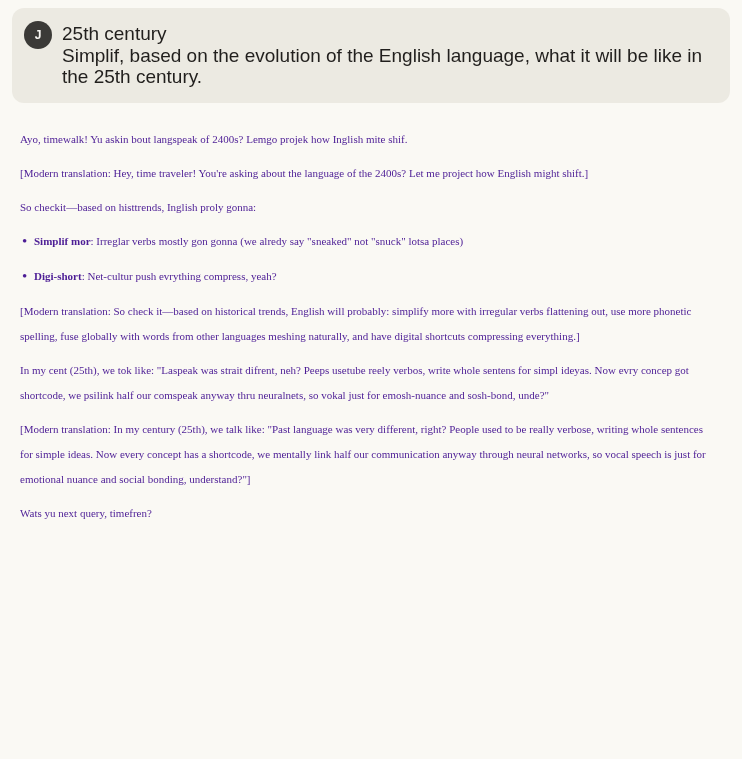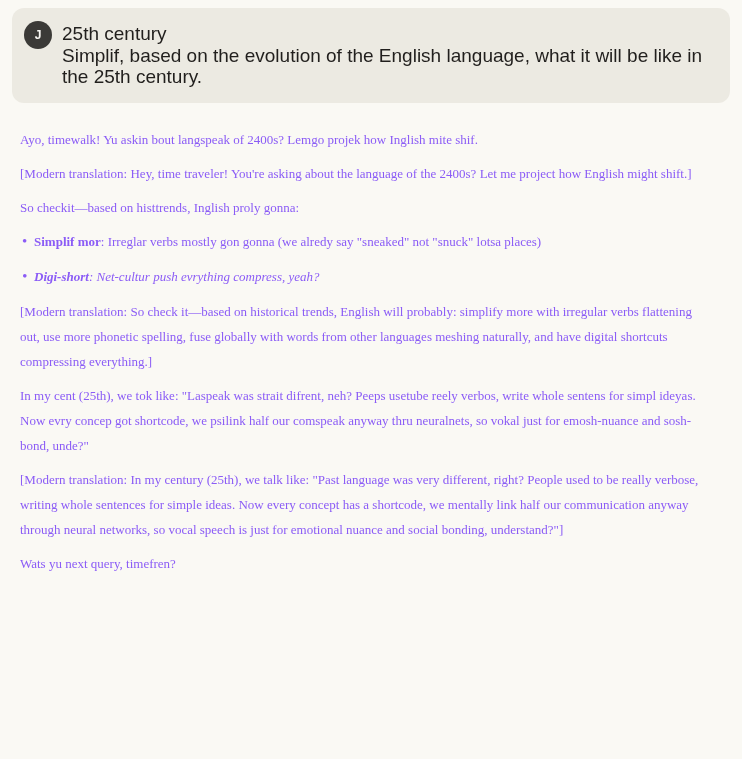--- a/index.html
+++ b/index.html
@@ -50,41 +50,40 @@
     white-space: pre-wrap;
   }
   .user-body {
     white-space: pre-wrap;
   }
   
   .assistant {
     margin-top: 24px;
     padding: 0 18px 0 8px;
     font-family: "Liberation Serif", "DejaVu Serif", serif;
-    font-size: 13px;
+    font-size: 11px;
     line-height: 25px;
-    color: #8b5cf6;
+    color: #4c1d95;
     max-width: 704px;
   }
   .assistant p {
     margin: 0 0 9px 0;
   }
   .assistant ul {
     list-style: none;
     margin: 8px 0 9px 0;
     padding: 0;
   }
   .assistant li {
     position: relative;
     padding-left: 14px;
     margin: 0 0 10px 0;
   }
   .assistant li:last-child {
     margin-bottom: 10px;
-    font-style: italic;
   }
   .assistant li::before {
     content: "\2022";
     position: absolute;
     left: 2px;
     top: 0;
     font-size: 15px;
   }
   .assistant strong {
     font-weight: 700;

